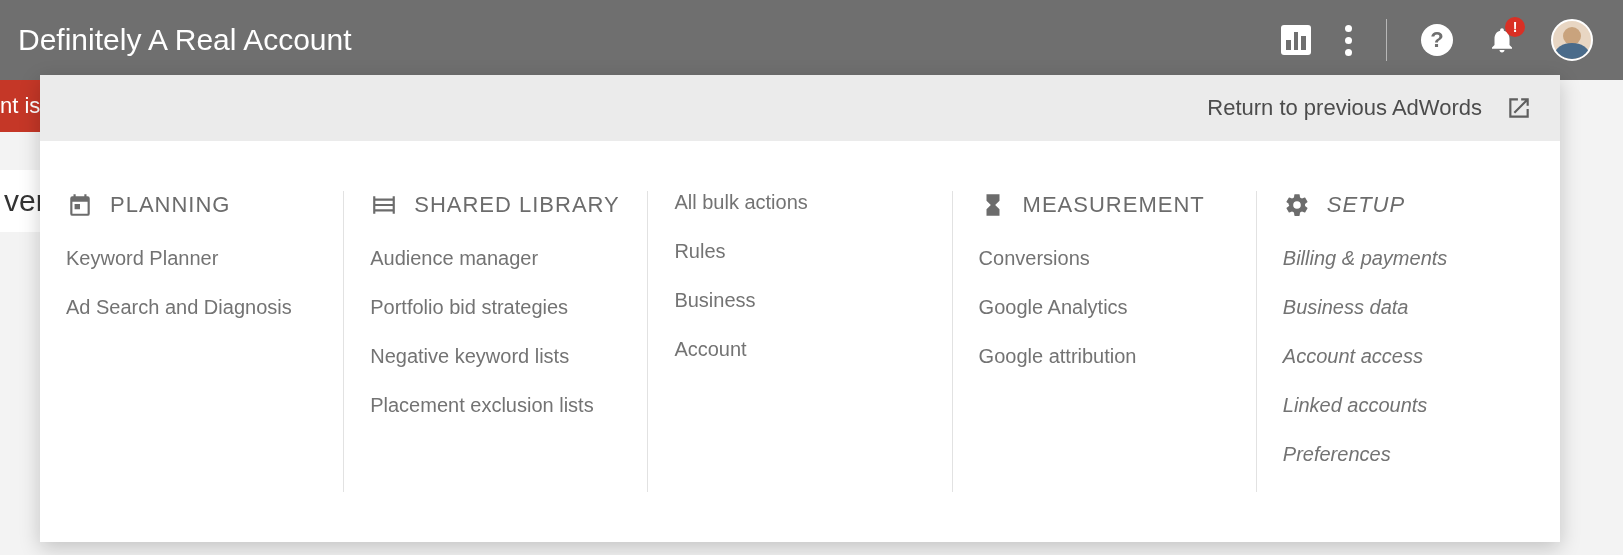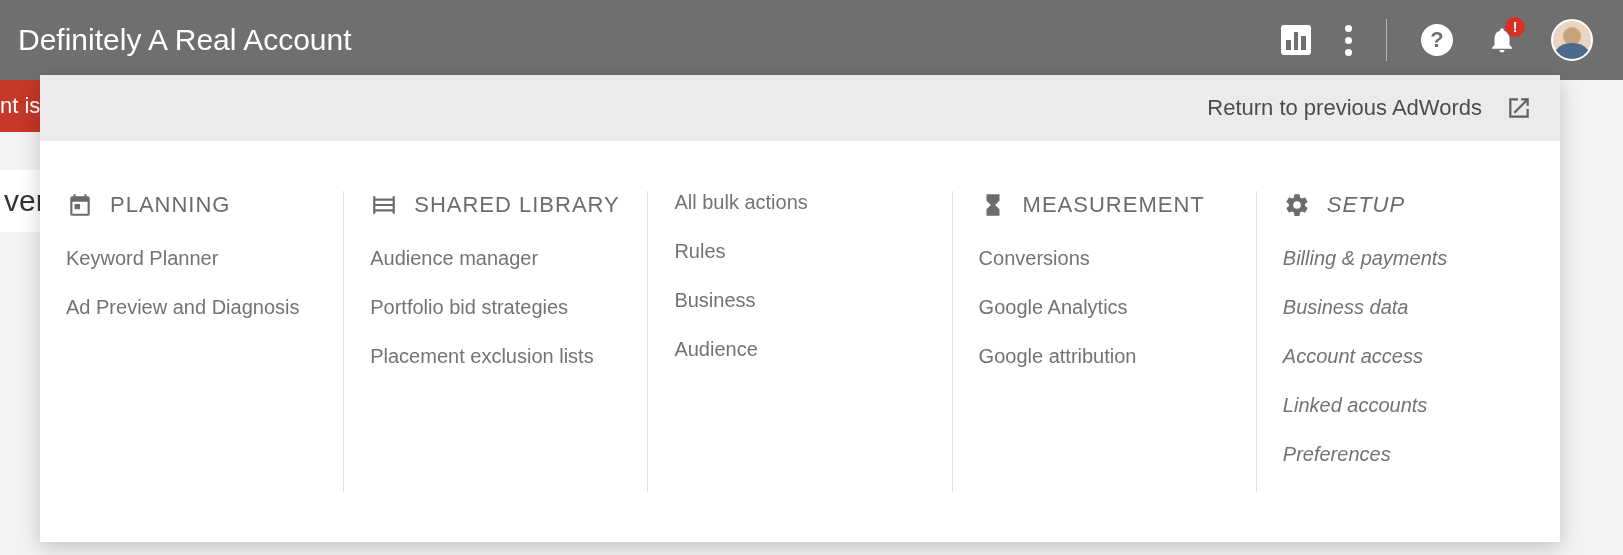--- a/index.html
+++ b/index.html
@@ -200,46 +200,47 @@
       <div class="col-header">
         <span class="col-icon">
           <svg width="26" height="26" viewBox="0 0 24 24">
               <path d="M19 4h-1V2h-2v2H8V2H6v2H5a2 2 0 0 0-2 2v14a2 2 0 0 0 2 2h14a2 2 0 0 0 2-2V6a2 2 0 0 0-2-2zm0 16H5V9h14v11zM7 11h5v5H7z"></path>
             </svg>
         </span>
         <span class="col-title">PLANNING</span>
       </div>
       <div class="col-links">
         <a>Keyword Planner</a>
-        <a>Ad Preview and Diagnosis</a>
+        <a>Ad Search and Diagnosis</a>
       </div>
     </div>
 
     <div class="col">
       <div class="col-header">
         <span class="col-icon">
           <svg width="26" height="26" viewBox="0 0 24 24">
               <path d="M4 6h16v2H4zm0 5h16v2H4zm0 5h16v2H4zM2 4h2v16H2zM20 4h2v16h-2z"></path>
             </svg>
         </span>
         <span class="col-title">SHARED LIBRARY</span>
       </div>
       <div class="col-links">
         <a>Audience manager</a>
         <a>Portfolio bid strategies</a>
+        <a>Negative keyword lists</a>
         <a>Placement exclusion lists</a>
       </div>
     </div>
 
     <div class="col">
       <div class="col-links">
         <a>All bulk actions</a>
         <a>Rules</a>
         <a>Business</a>
-        <a>Audience</a>
+        <a>Account</a>
       </div>
     </div>
 
     <div class="col">
       <div class="col-header">
         <span class="col-icon">
           <svg width="26" height="26" viewBox="0 0 24 24">
               <path d="M6 2v6l4 4-4 4v6h12v-6l-4-4 4-4V2H6z"></path>
             </svg>
         </span>

